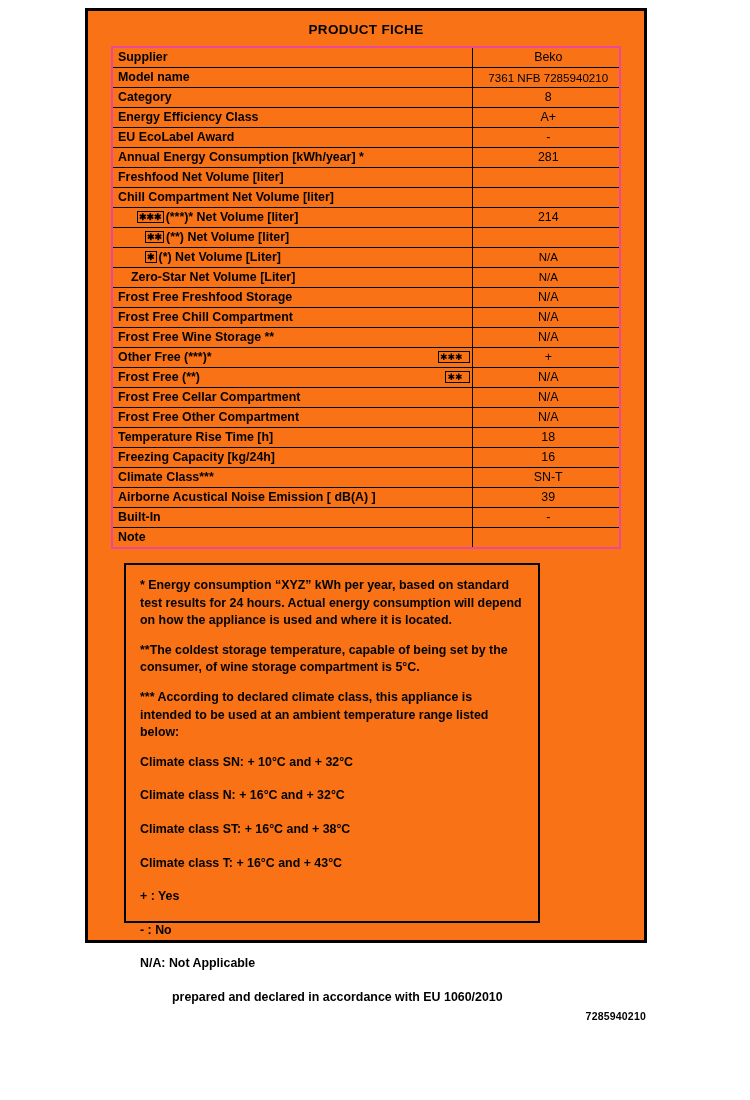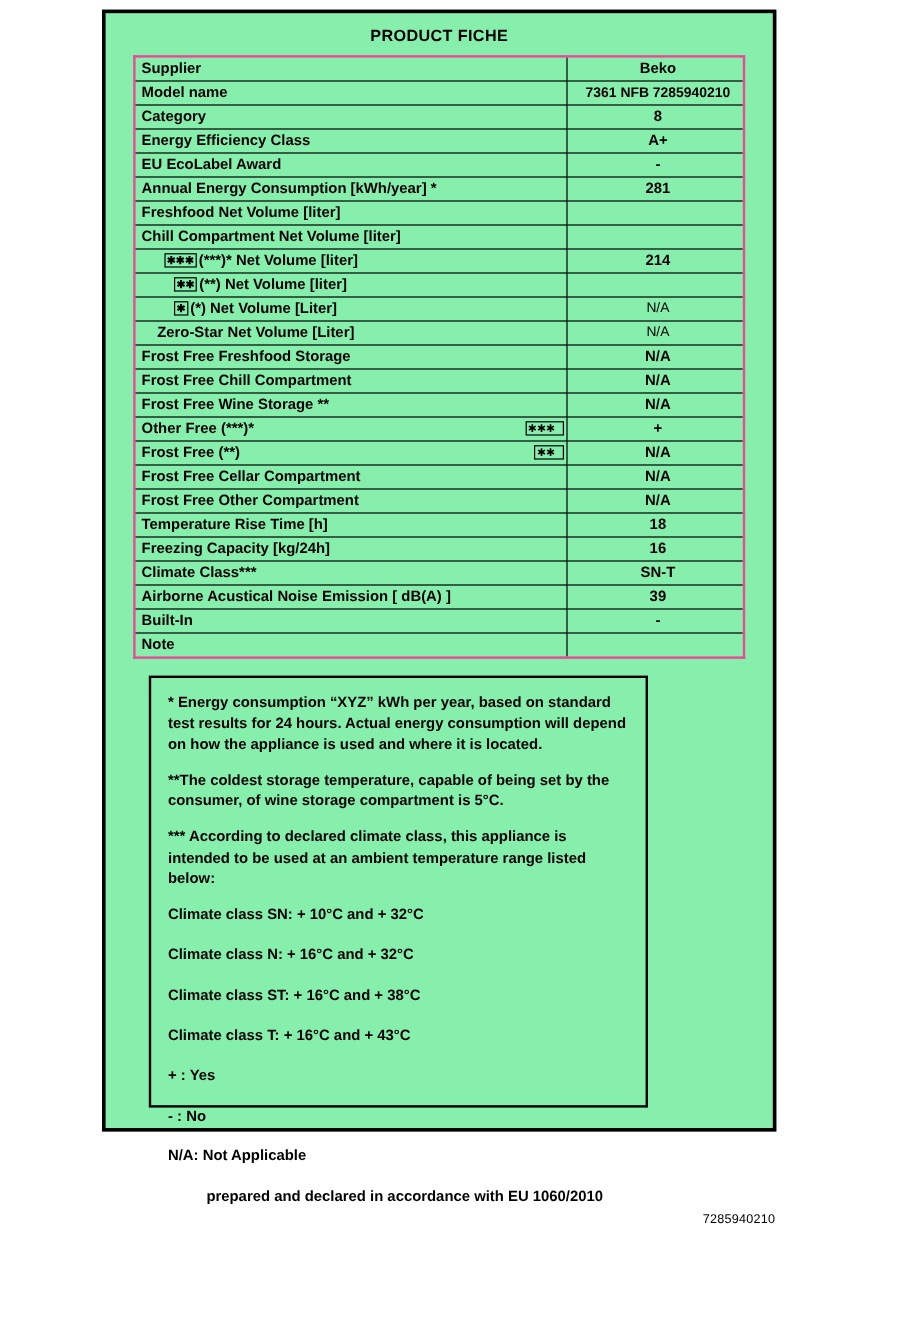--- a/index.html
+++ b/index.html
@@ -22,21 +22,21 @@
     height: 1100px;
   }
   .outer-frame {
     position: absolute;
     left: 85px;
     top: 8px;
     width: 562px;
     height: 935px;
     border: 3px solid #000;
     box-sizing: border-box;
-    background: #86efac;
+    background: #f97316;
   }
   .fiche-title {
     text-align: center;
     font-weight: bold;
     font-size: 13.5px;
     letter-spacing: 0.3px;
     margin-top: 11px;
     margin-bottom: 9px;
   }
   table.fiche {
@@ -56,21 +56,21 @@
     box-sizing: border-box;
   }
   td.label {
     font-weight: bold;
     width: 360px;
     white-space: nowrap;
     overflow: hidden;
   }
   td.value {
     text-align: center;
-    font-weight: bold;
+    font-weight: normal;
     padding-left: 0;
     width: 148px;
   }
   td.value.na {
     font-weight: normal;
     font-size: 11.5px;
   }
   .indent1 { padding-left: 18px !important; }
   .indent2 { padding-left: 24px !important; }
   .indent3 { padding-left: 32px !important; }
@@ -126,21 +126,21 @@
     margin-top: 16px;
   }
   .notes-box .indent-line {
     padding-left: 32px;
   }
   .footer-code {
     position: absolute;
     right: 104px;
     top: 1010px;
     font-size: 10.5px;
-    font-weight: normal;
+    font-weight: bold;
     letter-spacing: 0.2px;
   }
 </style>
 </head>
 <body>
 
 <div class="page">
 
   <div class="outer-frame">
 

